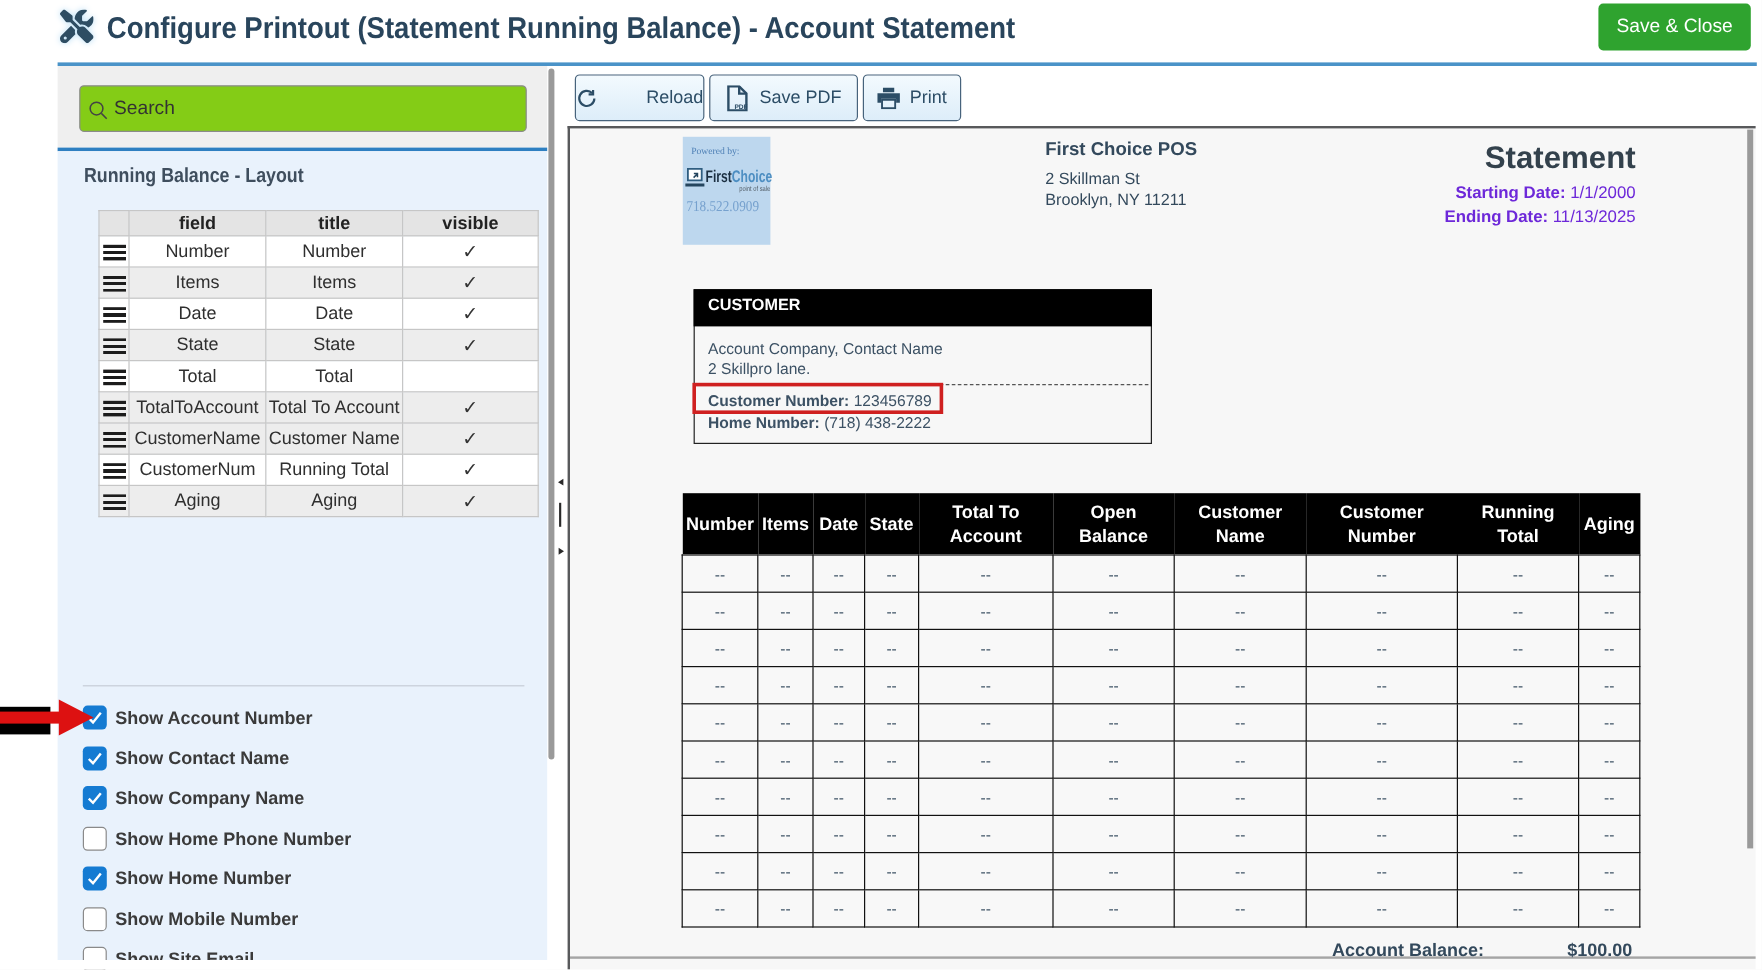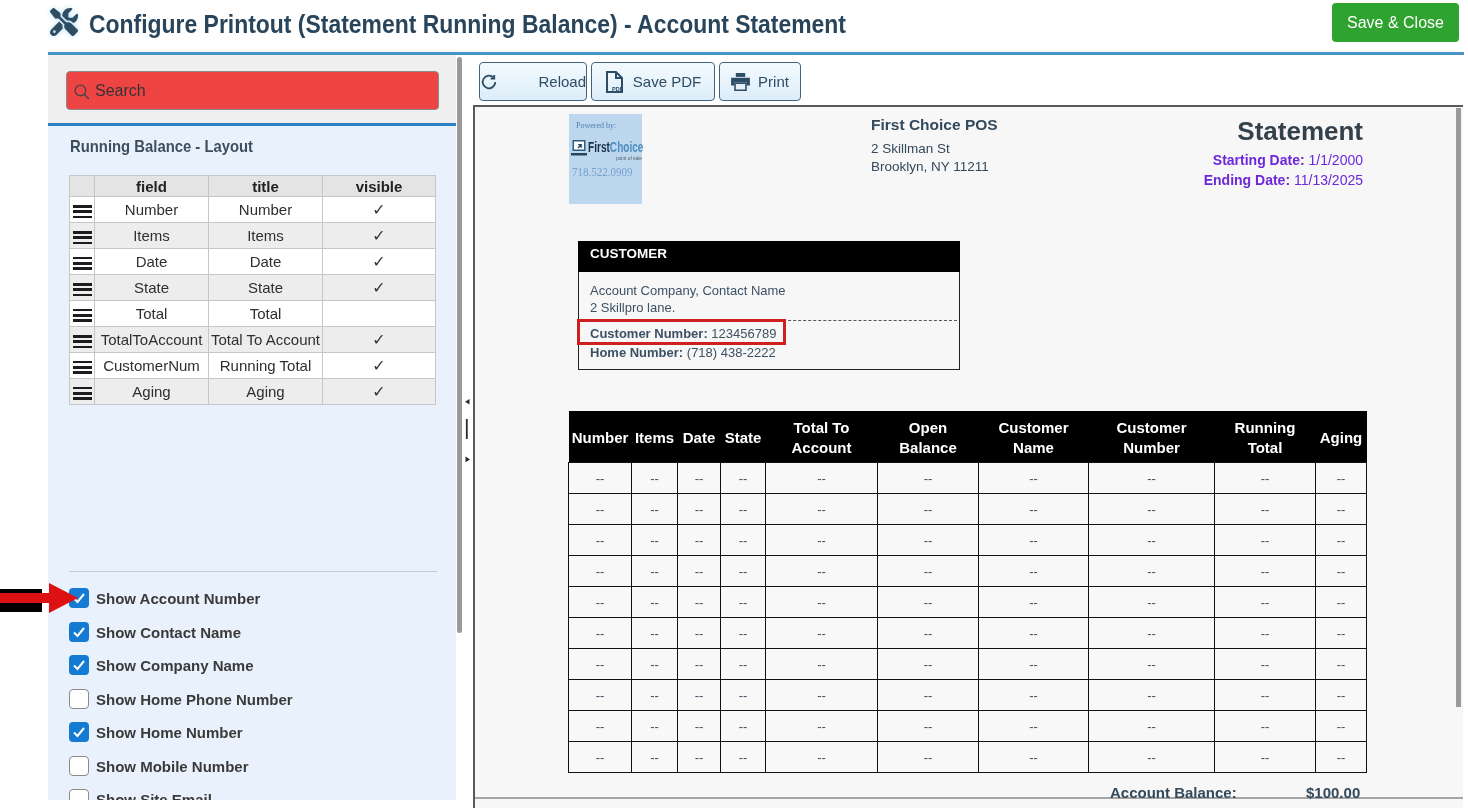--- a/index.html
+++ b/index.html
@@ -5,27 +5,27 @@
 html,body{margin:0;padding:0;}
 body{width:1468px;height:808px;background:#fff;font-family:"Liberation Sans",sans-serif;position:relative;overflow:hidden;}
 .abs{position:absolute;}
 
 #title{left:89px;top:10px;font-size:25px;font-weight:bold;color:#29455c;white-space:nowrap;transform-origin:0 0;}
 #hicon{left:50px;top:8px;filter:drop-shadow(0 0 2.5px #b5dcf5);}
 #savebtn{left:1332px;top:3px;width:127px;height:39px;background:#2fa32f;border-radius:4px;color:#fff;font-size:16px;line-height:39px;text-align:center;}
 #topline{left:48px;top:52px;width:1416px;height:3px;background:#4a93c8;}
 
 #lp-top{left:48px;top:55px;width:408px;height:68px;background:#efefef;}
-#search{left:66px;top:71px;width:373px;height:39px;background:#ef4444;border:1px solid #8a8a8a;border-radius:4px;box-sizing:border-box;}
+#search{left:66px;top:71px;width:373px;height:39px;background:#84cc16;border:1px solid #8a8a8a;border-radius:4px;box-sizing:border-box;}
 #search span{position:absolute;left:28px;top:10px;font-size:16px;color:#333;}
 #lp-line{left:48px;top:123px;width:408px;height:3px;background:#2e7fc1;}
 #lp-main{left:48px;top:126px;width:408px;height:674px;background:#e9f2fc;}
 #rbl{left:70px;top:137px;font-size:17px;font-weight:bold;color:#3f4e5e;white-space:nowrap;transform-origin:0 0;}
 
-#ftable{left:69px;top:175px;border-collapse:collapse;font-size:15px;color:#2f2f2f;}
+#ftable{left:82px;top:175px;border-collapse:collapse;font-size:15px;color:#2f2f2f;}
 #ftable td,#ftable th{border:1px solid #c6c6c6;text-align:center;padding:0;}
 #ftable th{height:20px;background:#e4e4e4;font-size:15px;color:#222;}
 #ftable td{height:25px;background:#fff;}
 #ftable td.v{font-size:16px;color:#333;}
 #ftable tr.alt td{background:#ededed;}
 #ftable td.h{width:24px;}
 #ftable td.f,#ftable th.f{width:113px;}
 #ftable td.t,#ftable th.t{width:113px;}
 #ftable td.v,#ftable th.v{width:112px;}
 .ham{display:inline-block;width:19px;height:13px;background:linear-gradient(#1c1c1c 0 2.5px,transparent 2.5px 5.2px,#1c1c1c 5.2px 7.8px,transparent 7.8px 10.5px,#1c1c1c 10.5px 13px);vertical-align:middle;}
@@ -125,20 +125,26 @@
 <tr>
         <td class="h"><span class="ham"></span></td>
         <td class="f">Total</td>
         <td class="t">Total</td>
         <td class="v"></td>
       </tr>
 <tr class="alt">
         <td class="h"><span class="ham"></span></td>
         <td class="f">TotalToAccount</td>
         <td class="t">Total To Account</td>
+        <td class="v">✓</td>
+      </tr>
+<tr class="alt">
+        <td class="h"><span class="ham"></span></td>
+        <td class="f">CustomerName</td>
+        <td class="t">Customer Name</td>
         <td class="v">✓</td>
       </tr>
 <tr>
         <td class="h"><span class="ham"></span></td>
         <td class="f">CustomerNum</td>
         <td class="t">Running Total</td>
         <td class="v">✓</td>
       </tr>
 <tr class="alt">
         <td class="h"><span class="ham"></span></td>

